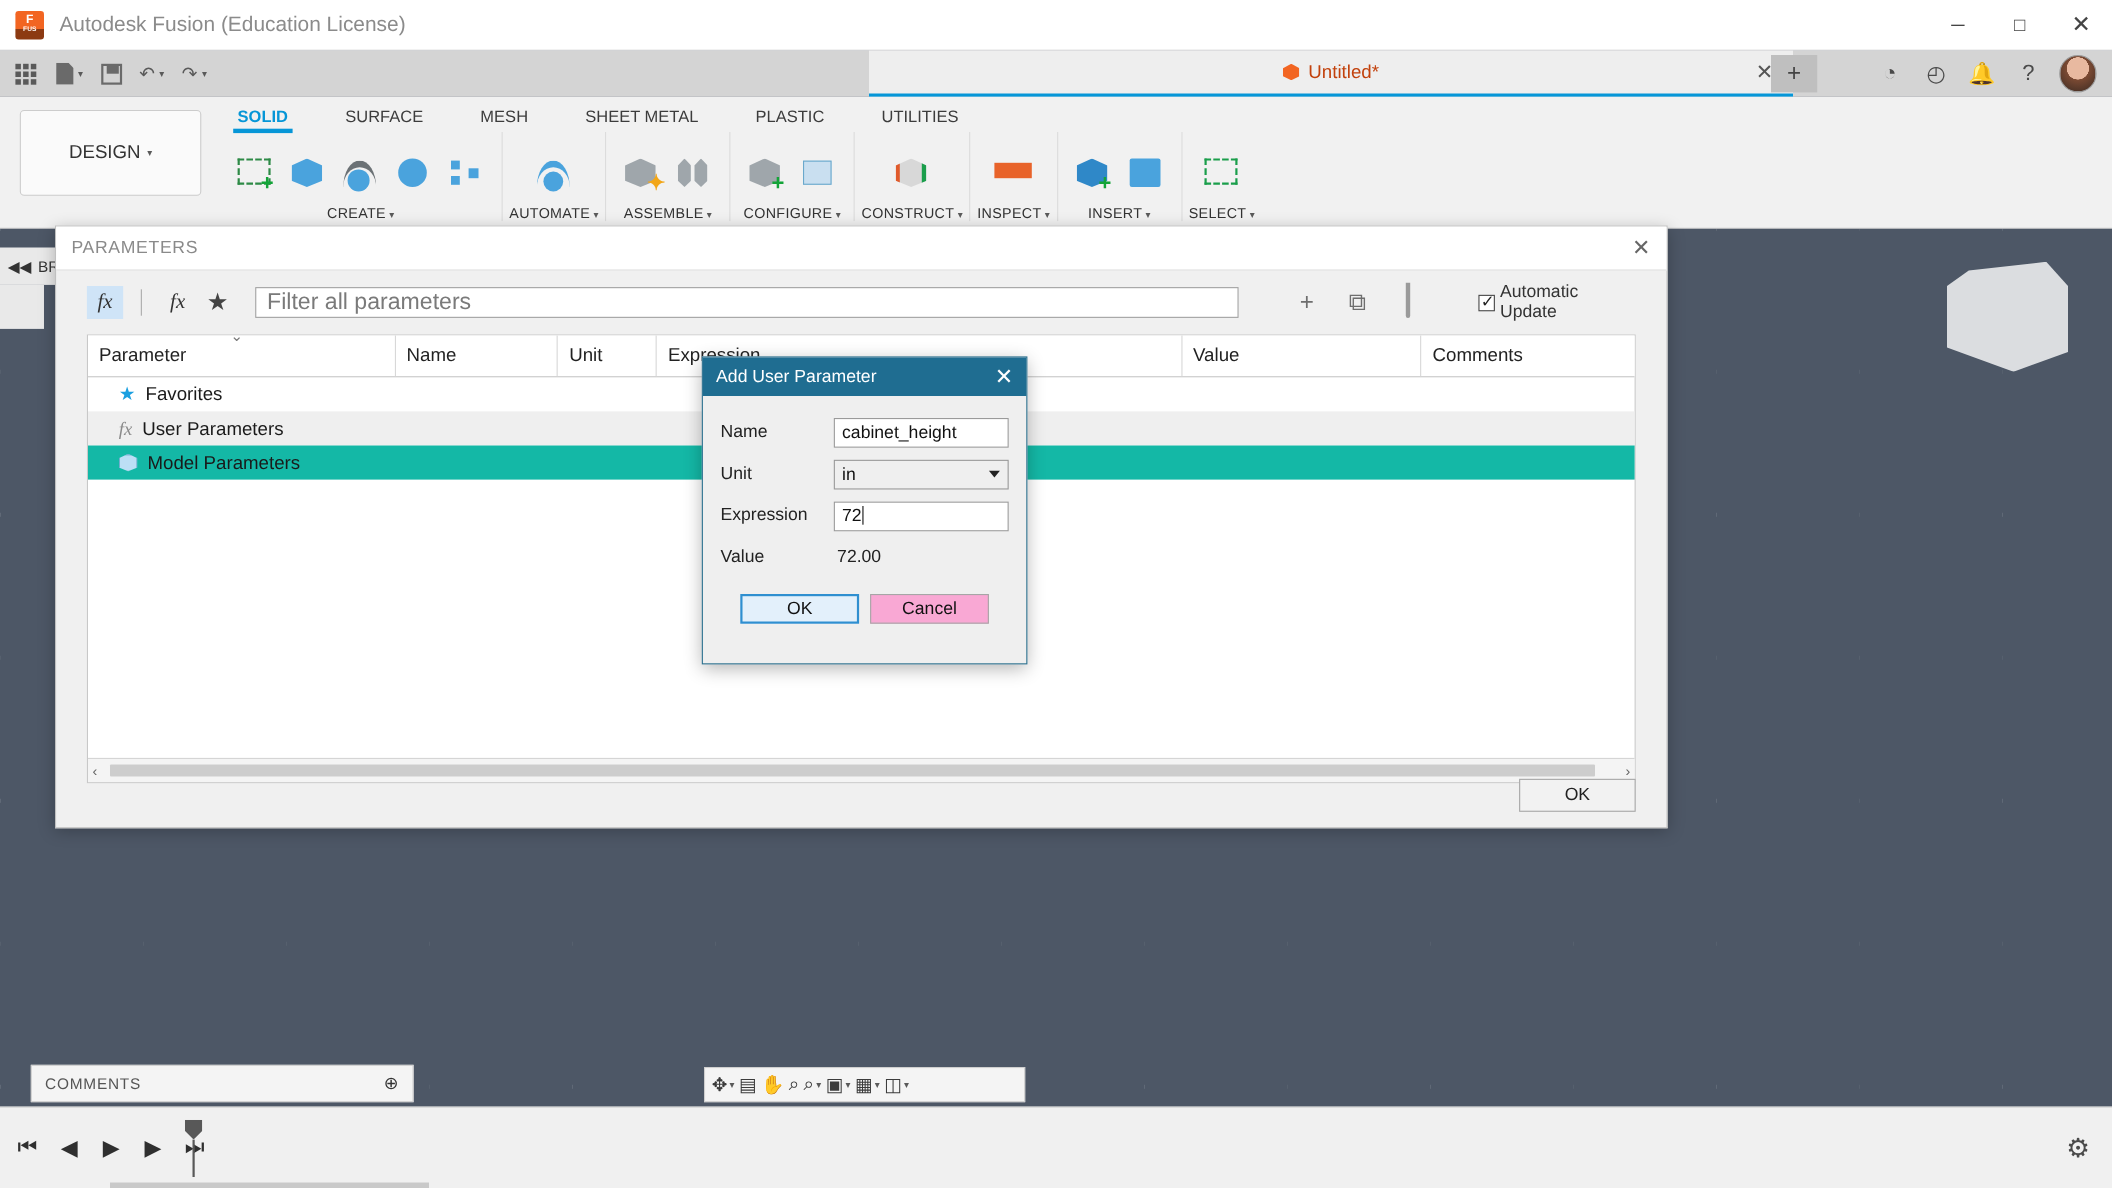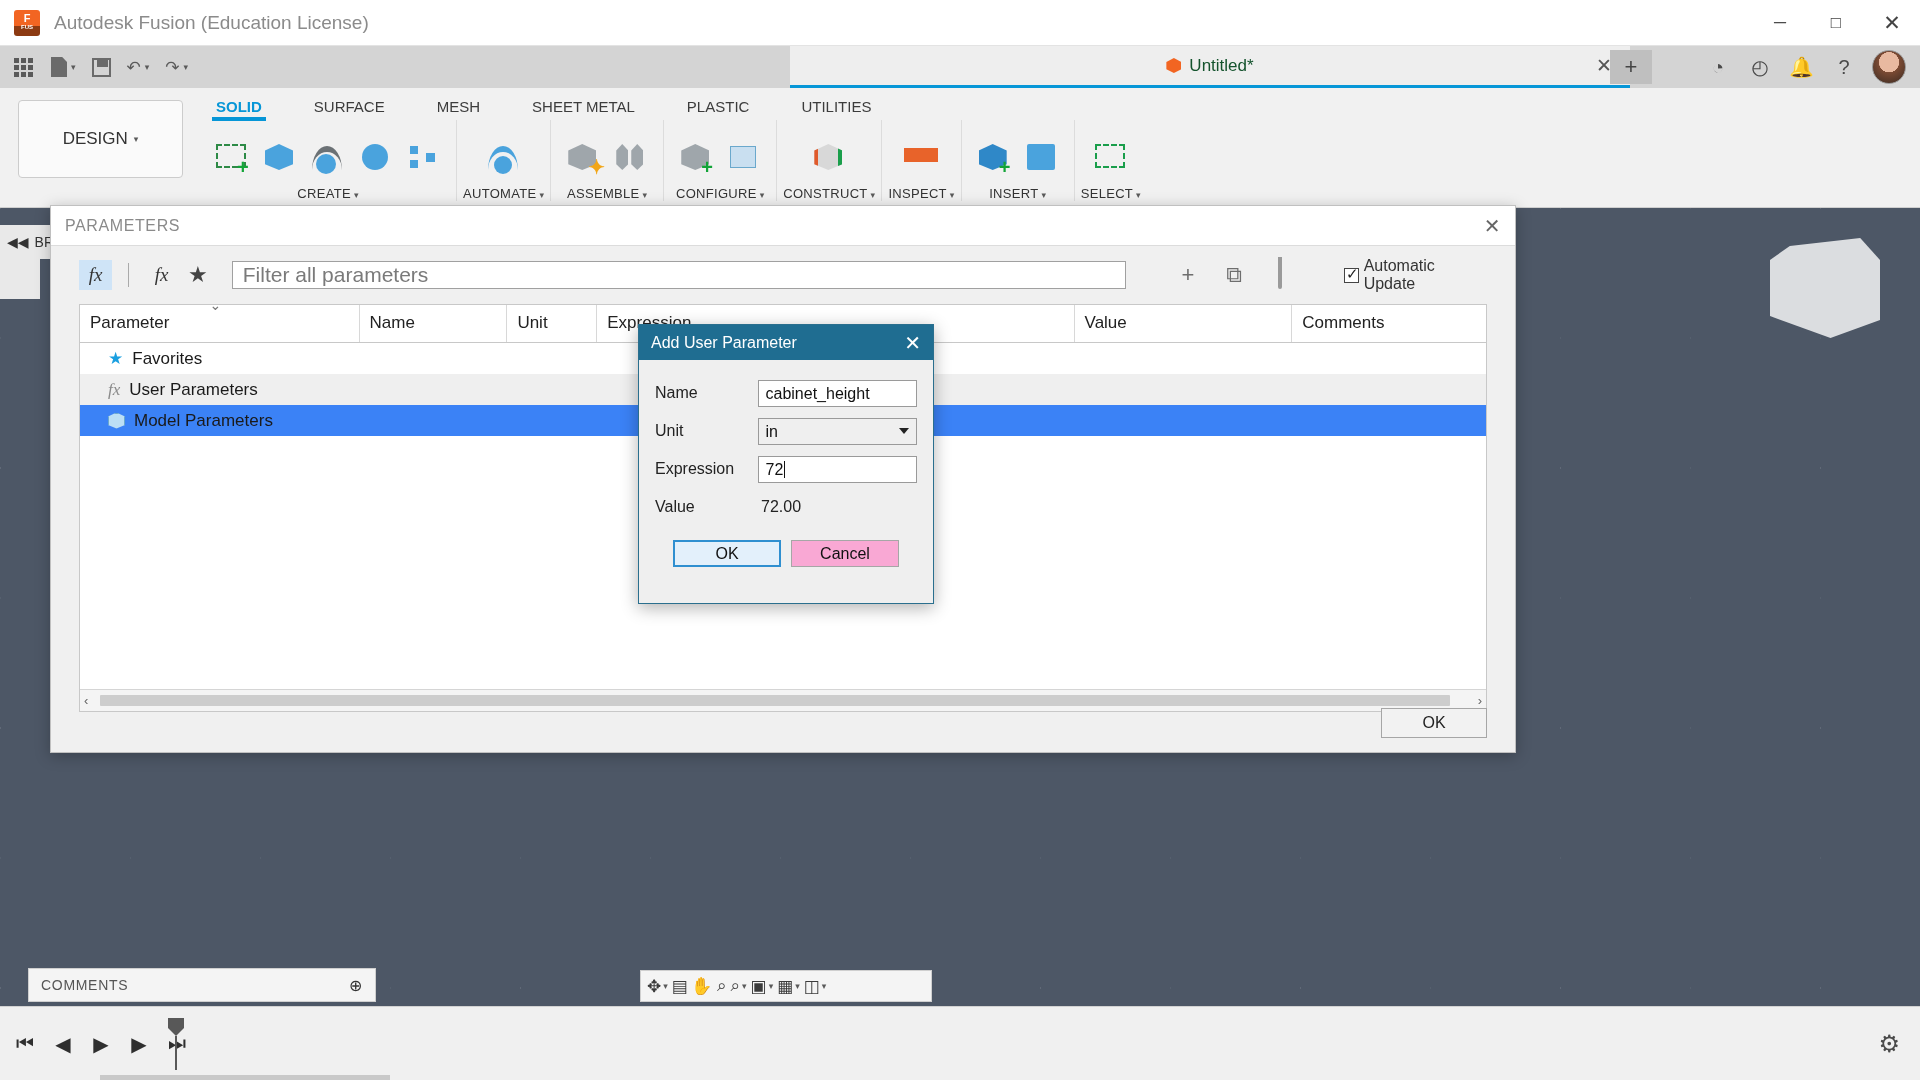--- a/index.html
+++ b/index.html
@@ -48,21 +48,21 @@
   .caret { font-size: 9px; color: #5a5a5a; }
   .doc-ic { width: 16px; height: 20px; background: #6a6a6a;
     clip-path: polygon(0 0,70% 0,100% 25%,100% 100%,0 100%); }
   .save-ic { width: 19px; height: 19px; border: 2px solid #6a6a6a; position: relative; }
   .save-ic::after { content:''; position:absolute; left:3px; top:0; width:11px; height:7px; background:#6a6a6a; }
   .doctab {
     position: absolute; left: 790px; top: 46px; width: 840px; height: 42px;
     background: #eeeeee; display: flex; align-items: center;
     justify-content: center; border-bottom: 3px solid #0696d7;
   }
-  .doctab .tabtitle { font-size: 17px; color: #14532d; }
+  .doctab .tabtitle { font-size: 17px; color: #c2410c; }
   .tabcube { width: 15px; height: 15px; background: #f26522; margin-right: 8px;
     clip-path: polygon(50% 0,100% 27%,100% 75%,50% 100%,0 75%,0 27%); }
   .doctab .tabclose { position: absolute; right: 18px; font-size: 19px; color: #555; }
   .tabplus {
     position: absolute; left: 1610px; top: 50px; width: 42px; height: 34px;
     background: #bfbfbf; display: flex; align-items: center;
     justify-content: center; font-size: 22px; color: #444;
   }
   .rightbtns { position: absolute; right: 14px; top: 46px; height: 42px;
     display: flex; align-items: center; gap: 14px; }
@@ -186,21 +186,21 @@
   .ptable { margin: 0 28px; border: 1px solid #c8c8c8; background: #fff; height: 408px;
     position: relative; }
   .thead { display: flex; height: 38px; background: #fff; border-bottom: 1px solid #c8c8c8; }
   .th { font-size: 17px; color: #222; padding: 8px 0 0 10px; border-right: 1px solid #d8d8d8; }
   .th:last-child { border-right: none; }
   .th.sorted::after { content: '⌄'; position: absolute; margin-left: 40px;
     margin-top: -16px; font-size: 14px; color: #777; }
   .trow { display: flex; align-items: center; height: 31px; padding-left: 28px;
     font-size: 17px; color: #1a1a1a; gap: 9px; }
   .trow.alt { background: #efefef; }
-  .trow.sel { background: #3b82f6; }
+  .trow.sel { background: #14b8a6; }
   .ico-star { color: #1a9fe0; font-size: 17px; }
   .ico-fx { font-family: "Liberation Serif", serif; font-style: italic;
     color: #8a8a8a; font-size: 17px; }
   .ico-cube { width: 17px; height: 16px; background: #bcdff5; border: 1px solid #6aa8cc;
     clip-path: polygon(0 25%,50% 0,100% 25%,100% 78%,50% 100%,0 78%); }
   .hscroll { position: absolute; left: 0; right: 0; bottom: 0; height: 22px;
     background: #f4f4f4; border-top: 1px solid #d5d5d5; display: flex;
     align-items: center; justify-content: space-between; padding: 0 4px; color: #666;
     font-size: 13px; }
   .hscroll .bar { position: absolute; left: 20px; right: 36px; height: 11px;

